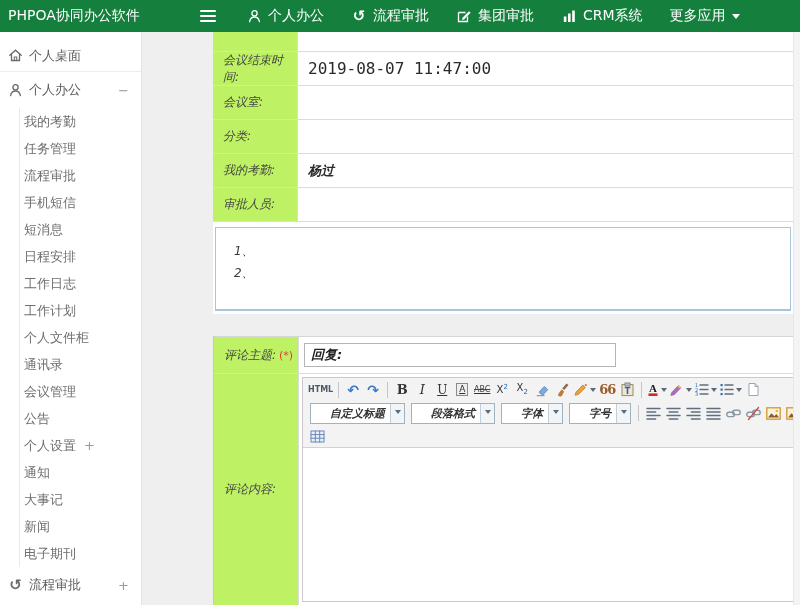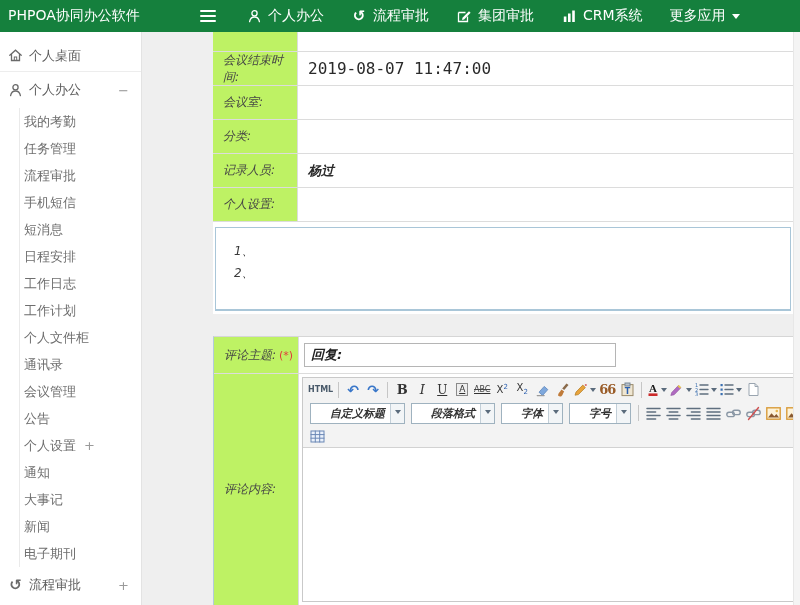--- a/index.html
+++ b/index.html
@@ -246,29 +246,29 @@
       <div class="frow frow-std">
         <div class="fcell-label">
           <span class="ki">分类:</span>
         </div>
         <div class="fcell-value">
           <span class="ki bold"></span>
         </div>
       </div>
       <div class="frow frow-std">
         <div class="fcell-label">
-          <span class="ki">记录人员:</span>
+          <span class="ki">我的考勤:</span>
         </div>
         <div class="fcell-value">
           <span class="ki bold">杨过</span>
         </div>
       </div>
       <div class="frow frow-std">
         <div class="fcell-label">
-          <span class="ki">个人设置:</span>
+          <span class="ki">审批人员:</span>
         </div>
       </div>
     </div>
   <div class="content-box">
     <div id="box-lines">
         <div class="ki">1、</div>
         <div class="ki">2、</div>
       </div>
   </div>
 </div>

